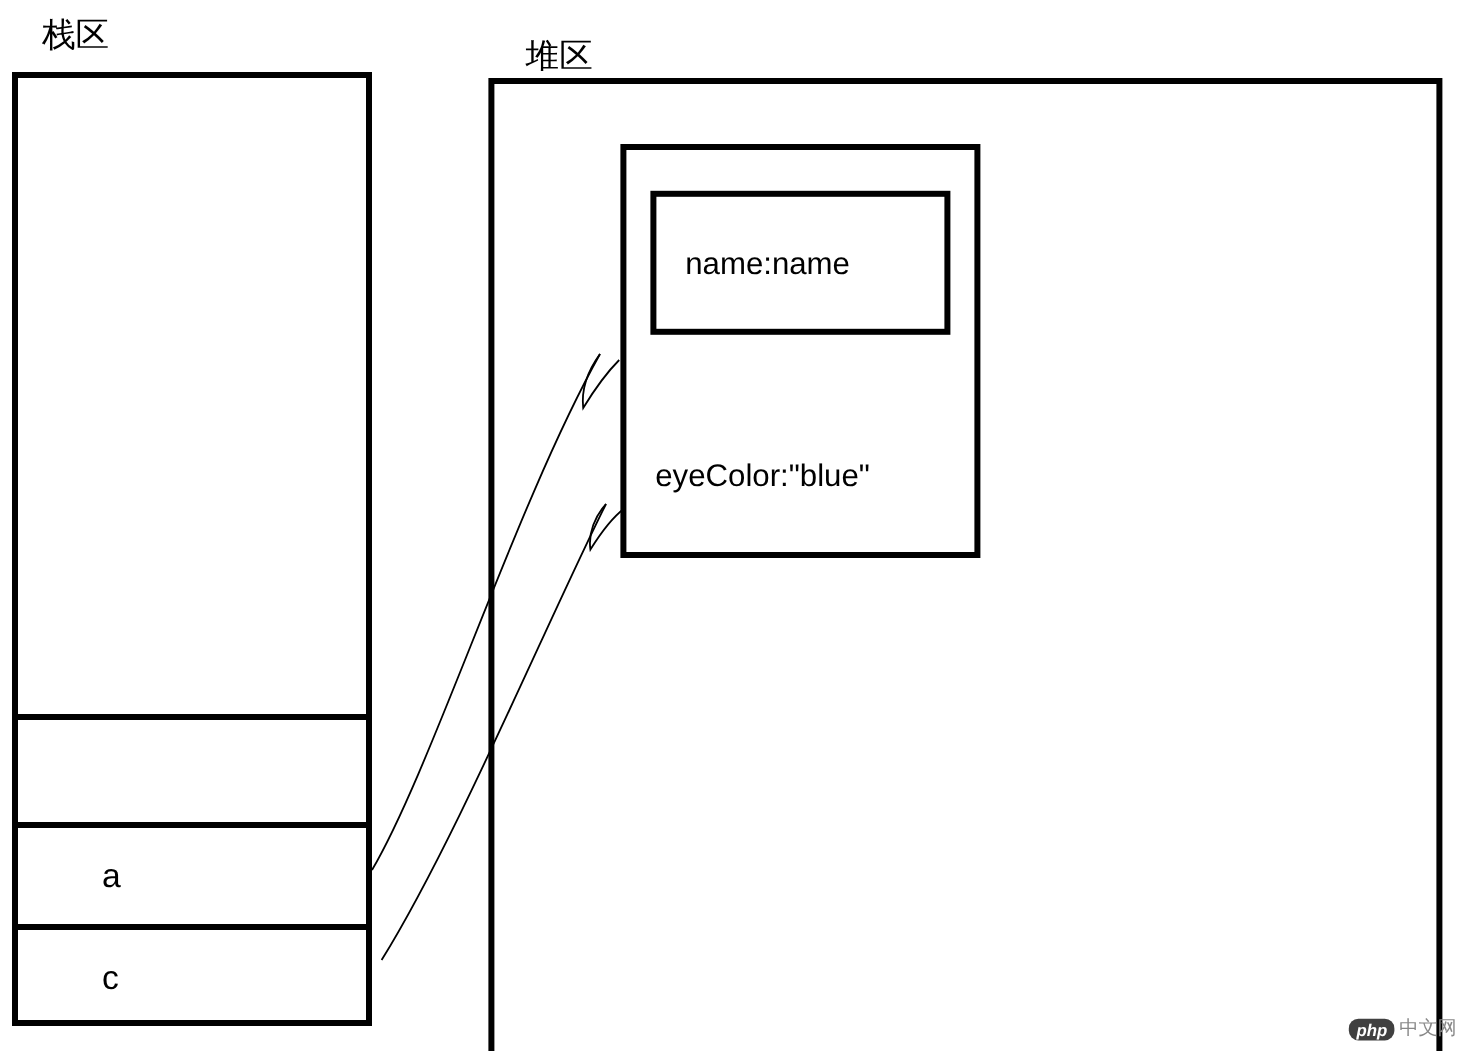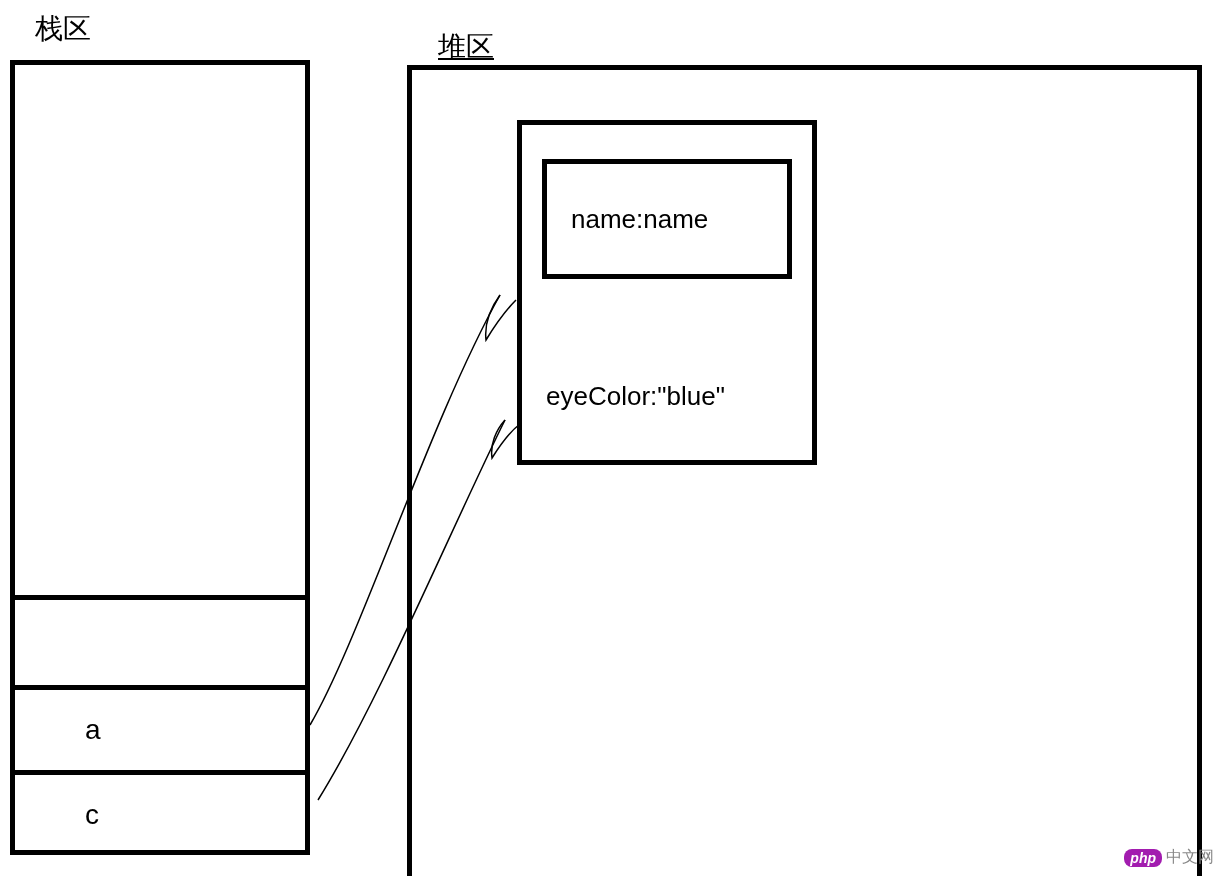--- a/index.html
+++ b/index.html
@@ -20,21 +20,20 @@
       font-size: 28px;
       color: #000;
     }
     .stack-label {
       left: 35px;
       top: 10px;
     }
     .heap-label {
       left: 438px;
       top: 28px;
-      text-decoration: underline;
     }
     .stack-container {
       position: absolute;
       left: 10px;
       top: 60px;
       width: 300px;
       height: 795px;
       border: 5px solid #000;
       background: #fff;
     }
@@ -107,21 +106,21 @@
     .watermark {
       position: absolute;
       right: 8px;
       bottom: 8px;
       display: flex;
       align-items: center;
       gap: 4px;
       font-size: 16px;
     }
     .watermark-badge {
-      background: #a21caf;
+      background: #404040;
       color: #fff;
       font-weight: bold;
       font-style: italic;
       padding: 1px 6px;
       border-radius: 8px;
       font-size: 14px;
     }
     .watermark-text {
       color: #888;
       text-align: center;

